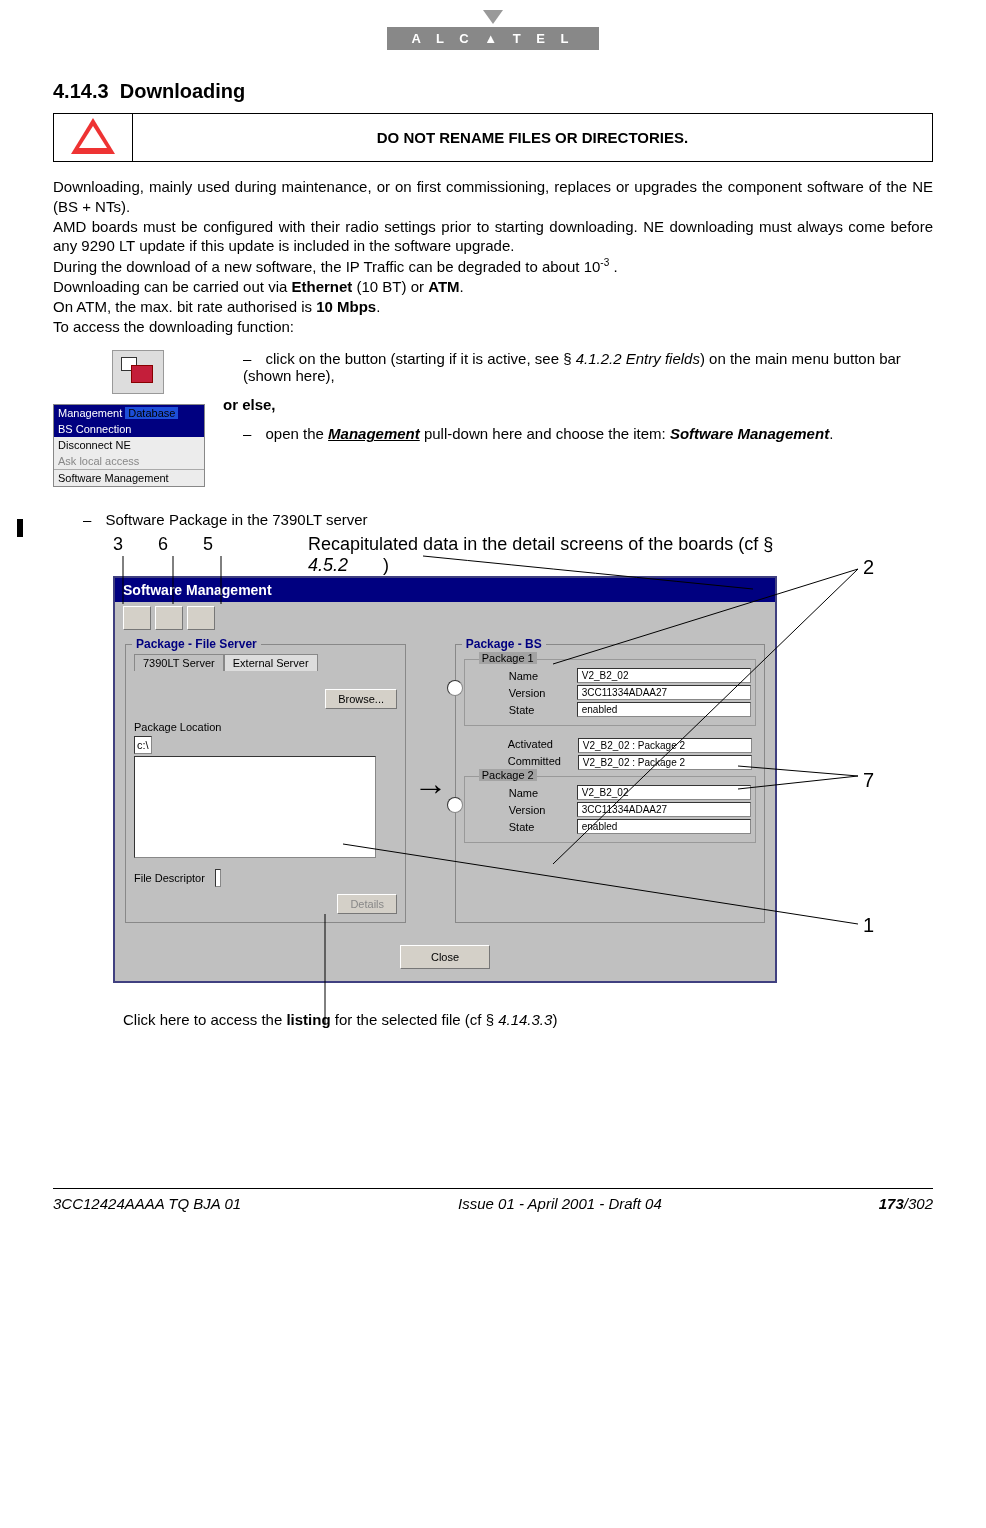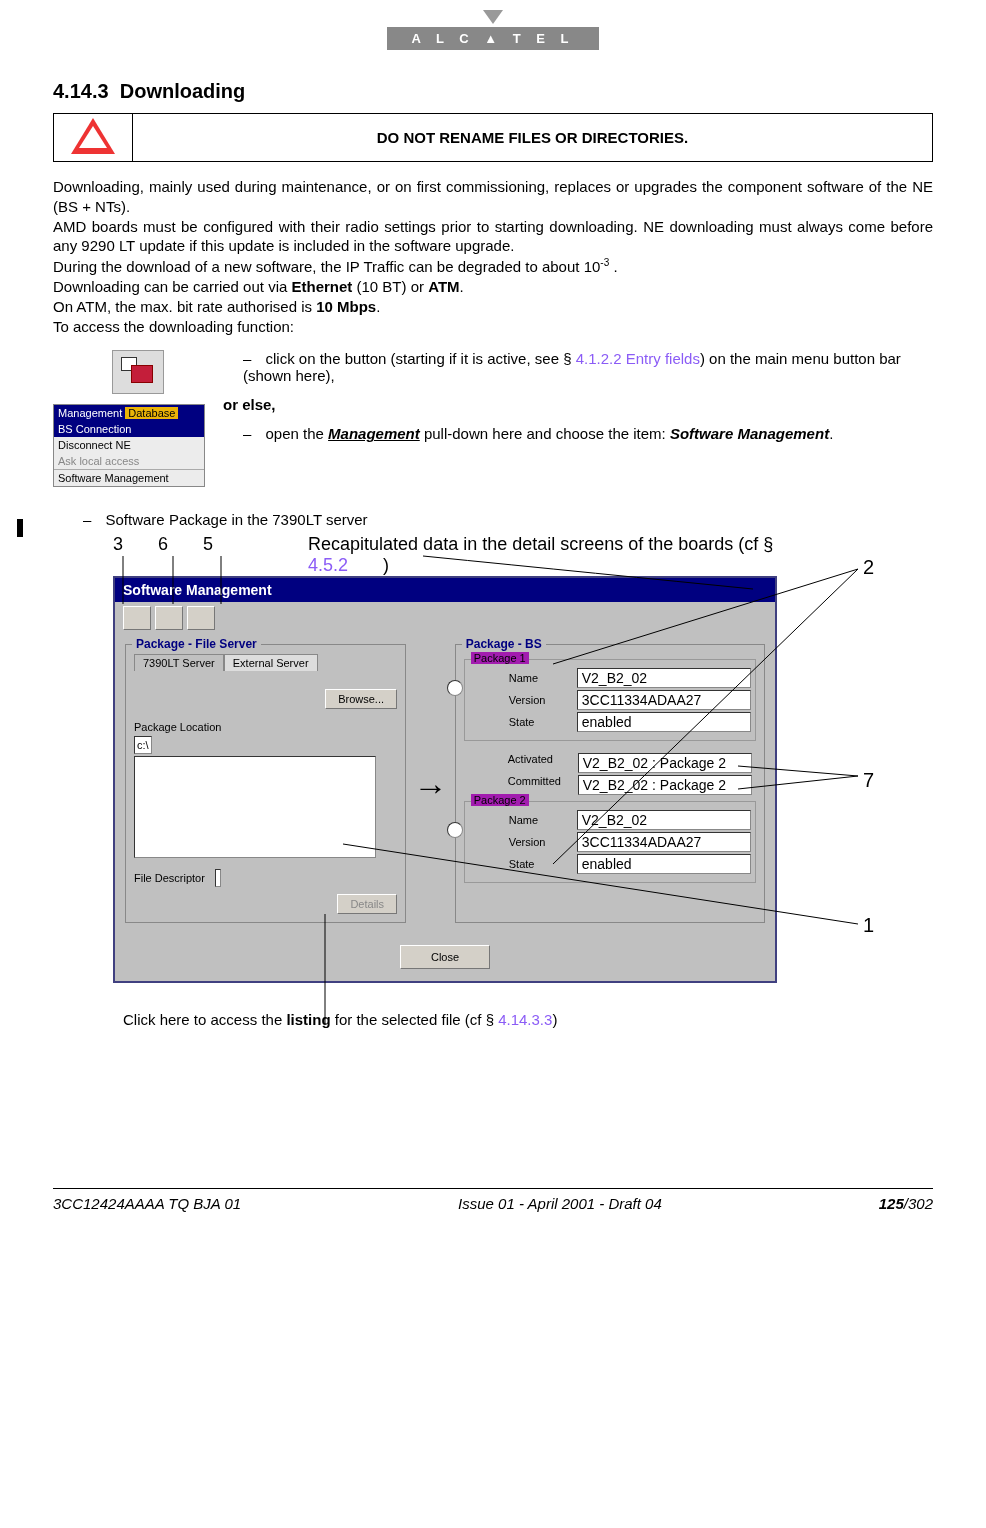--- a/index.html
+++ b/index.html
@@ -66,21 +66,21 @@
     content:""; position:absolute; left:18px; top:14px; width:20px; height:16px;
     background:#c41e3a; border:1px solid #800;
   }
   .inst-menu {
     border:1px solid #888; width:150px; font-size:11px;
   }
   .inst-menu-bar { background:#000080; color:#fff;padding:2px 4px;}
   .inst-menu-item { padding:2px 4px; background:#ececec;}
   .inst-text-col { flex:1; }
   .dash::before { content: "–"; padding-right: 10px; }
-  .ref { color:#8b5cf6; }
+  .ref { color:#000000; font-style: italic; }
   .sub-section { margin: 24px 0 4px 30px; }
   .callouts-row { display:flex; margin-left:60px; margin-top:6px;}
   .callouts-row span { margin-right: 35px; font-size:18px;}
   .recap-label {position:absolute; left:290px;}
   .sw-window {
     border:2px solid #404080; background:#c0c0c0;
     width:660px; margin-left:60px; position:relative;
   }
   .sw-title { background:#000080; color:#fff; font-weight:bold; padding:4px 8px; font-size:14px;}
   .sw-toolbar { padding:4px 8px; background:#c0c0c0; }
@@ -101,28 +101,28 @@
   .fs-label { font-size:11px; display:block; margin:12px 0 2px;}
   .fs-input { font-size:11px; background:#fff; border:1px inset #888; padding:2px; width:45px;}
   .btn {
     display:inline-block; font-size:11px; background:#d4d0c8;
     border:1px solid #fff; border-right-color:#777; border-bottom-color:#777;
     padding:3px 12px;
   }
   .list-box { width:240px; height:100px; background:#fff; border:1px inset #888; margin-top:4px;}
   .arrow-col { width:50px; display:flex; align-items:center; justify-content:center; font-size:34px; font-weight:bold;}
   .bs-sub { border:1px solid #999; margin-bottom:6px; padding:6px 4px 6px 44px; position:relative;}
-  .bs-sub-title { position:absolute; left:6px; top:-8px; font-size:11px; background:#a21caf; padding:0 3px;}
+  .bs-sub-title { position:absolute; left:14px; top:-8px; font-size:11px; background:#a3a3a3; padding:0 3px;}
   .bs-radio {
     position:absolute; left:-18px; top:20px; width:14px; height:14px;
     border-radius:50%; background:#fff; border:1px inset #888;
   }
   .kv { display:flex; font-size:11px; margin:2px 0; align-items:center;}
   .kv-label { width:68px;}
-  .kv-val { flex:1; background:#fff; border:1px inset #888; padding:1px 4px; font-size:14px;}
+  .kv-val { flex:1; background:#fff; border:1px inset #888; padding:1px 4px; font-size:10px;}
   .kv2 { display:flex; font-size:11px; margin:2px 0; align-items:flex-start;}
   .kv2-label { width:70px;}
   .sw-footer { text-align:center; padding:12px;}
   .outer-callouts { position:absolute; font-size:20px; }
   .c2 { left:810px; top:22px;}
   .c7 { left:810px; top:235px;}
   .c1 { left:810px; top:380px;}
   .relwrap { position:relative; margin-top:4px;}
   .below-caption { margin-left:70px; margin-top:28px;}
   .footer {
@@ -159,21 +159,21 @@
     <span>During the download of a new software, the IP Traffic can be degraded to about 10</span><span class="sup">-3</span><span> .</span><br>
     <span>Downloading can be carried out via </span><b>Ethernet</b><span> (10 BT) or </span><b>ATM</b><span>.</span><br>
     <span>On ATM, the max. bit rate authorised is </span><b>10 Mbps</b><span>.</span><br>
     <span>To access the downloading function:</span>
   </div>
 
   <div class="inst-row">
     <div class="inst-img-col">
       <div class="inst-icon-box"></div>
       <div class="inst-menu">
-        <div class="inst-menu-bar"><span>Management</span>&nbsp;<span style="color:#000;background:#eab308;padding:0 3px;">Database</span></div>
+        <div class="inst-menu-bar"><span>Management</span>&nbsp;<span style="color:#000;background:#1d4ed8;padding:0 3px;">Database</span></div>
         <div class="inst-menu-item" style="background:#000080;color:#fff">BS Connection</div>
         <div class="inst-menu-item">Disconnect NE</div>
         <div class="inst-menu-item" style="color:#888">Ask local access</div>
         <div class="inst-menu-item" style="border-top:1px solid #aaa">Software Management</div>
       </div>
     </div>
     <div class="inst-text-col">
       <div class="dash" style="margin-left:20px;">
         <span>click on the button (starting if it is active, see § </span><span class="ref">4.1.2.2 Entry fields</span><span>) on the main menu button bar (shown here),</span>
       </div>
@@ -295,16 +295,16 @@
     </svg>
   </div>
 
   <div class="below-caption">
     <span>Click here to access the </span><b>listing</b><span> for the selected file (cf § </span><span class="ref">4.14.3.3</span><span>)</span>
   </div>
 
   <div class="footer">
     <span>3CC12424AAAA TQ BJA 01</span>
     <span>Issue 01 - April 2001 - Draft 04</span>
-    <span><b>125</b><span>/302</span></span>
+    <span><b>173</b><span>/302</span></span>
   </div>
 
 </div>
 
 </body></html>

